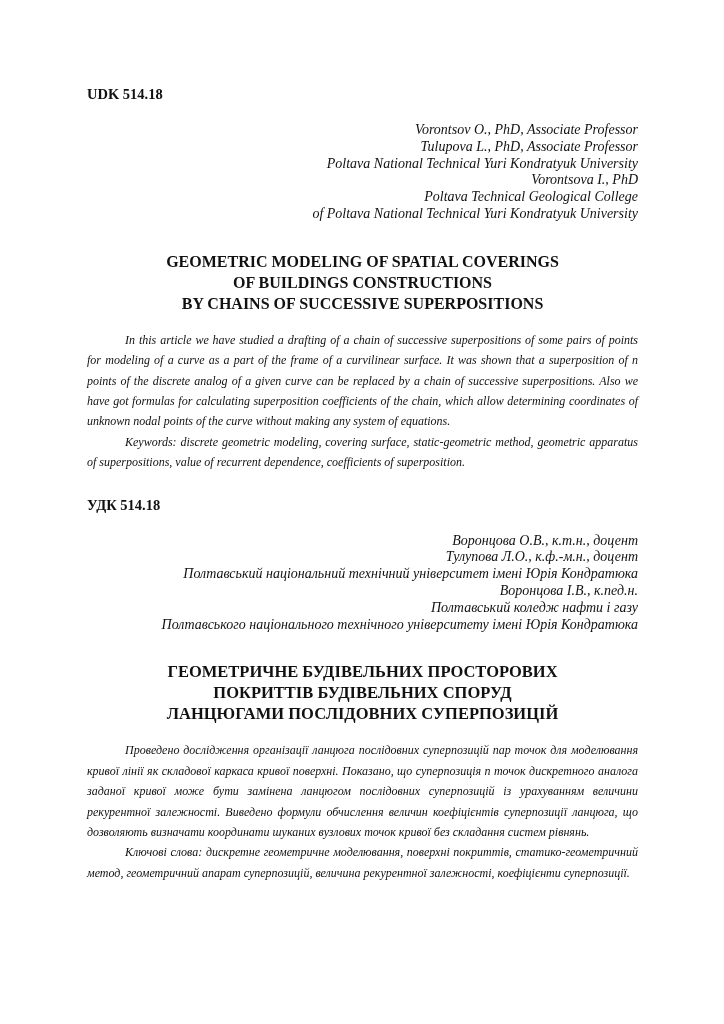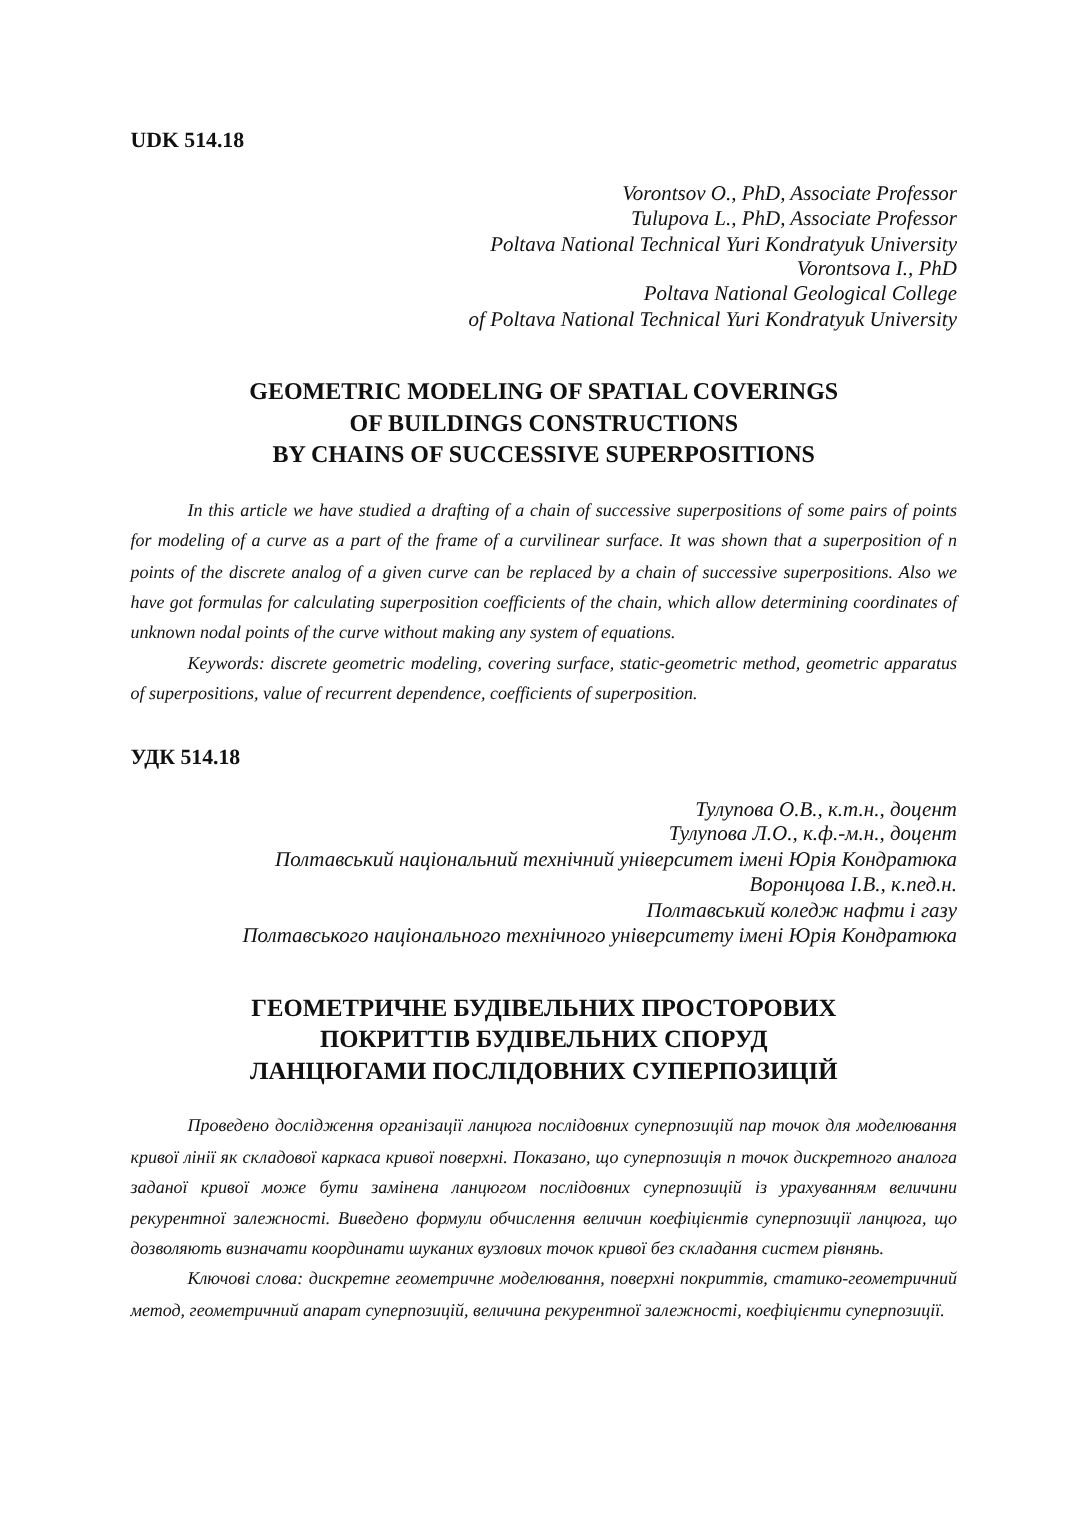--- a/index.html
+++ b/index.html
@@ -67,41 +67,41 @@
 
 <div class="page">
 
   <div class="udk">UDK 514.18</div>
 
   <div class="authors">
     <div>Vorontsov O., PhD, Associate Professor</div>
     <div>Tulupova L., PhD, Associate Professor</div>
     <div>Poltava National Technical Yuri Kondratyuk University</div>
     <div>Vorontsova I., PhD</div>
-    <div>Poltava National Geological College</div>
+    <div>Poltava Technical Geological College</div>
     <div>of Poltava National Technical Yuri Kondratyuk University</div>
   </div>
 
   <div class="paper-title">
     <div>GEOMETRIC MODELING OF SPATIAL COVERINGS</div>
     <div>OF BUILDINGS CONSTRUCTIONS</div>
     <div>BY CHAINS OF SUCCESSIVE SUPERPOSITIONS</div>
   </div>
 
   <p class="abstract">In this article we have studied a drafting of a chain of successive superpositions of some pairs of points for modeling of a curve as a part of the frame of a curvilinear surface. It was shown that a superposition of n points of the discrete analog of a given curve can be replaced by a chain of successive superpositions. Also we have got formulas for calculating superposition coefficients of the chain, which allow determining coordinates of unknown nodal points of the curve without making any system of equations.</p>
 
   <p class="keywords">
     <span class="kw-label">Keywords:</span>
     <span>discrete geometric modeling, covering surface, static-geometric method, geometric apparatus of superpositions, value of recurrent dependence, coefficients of superposition.</span>
   </p>
 
   <div class="udk udk-ua">УДК 514.18</div>
 
   <div class="authors">
-    <div>Тулупова О.В., к.т.н., доцент</div>
+    <div>Воронцова О.В., к.т.н., доцент</div>
     <div>Тулупова Л.О., к.ф.-м.н., доцент</div>
     <div>Полтавський національний технічний університет імені Юрія Кондратюка</div>
     <div>Воронцова І.В., к.пед.н.</div>
     <div>Полтавський коледж нафти і газу</div>
     <div>Полтавського національного технічного університету імені Юрія Кондратюка</div>
   </div>
 
   <div class="paper-title ua">
     <div>ГЕОМЕТРИЧНЕ БУДІВЕЛЬНИХ ПРОСТОРОВИХ</div>
     <div>ПОКРИТТІВ БУДІВЕЛЬНИХ СПОРУД</div>

